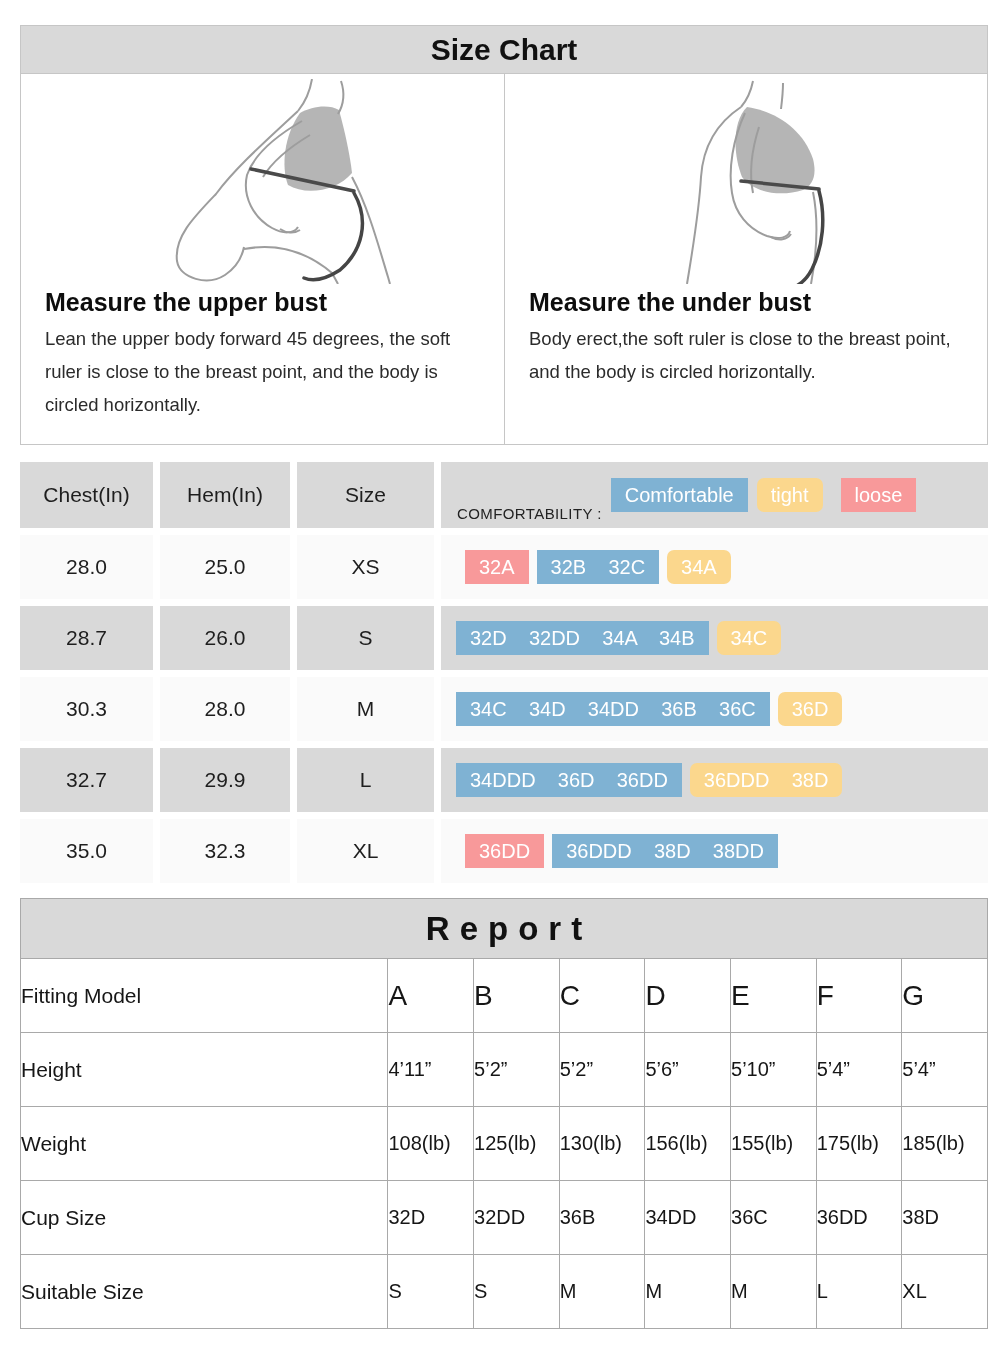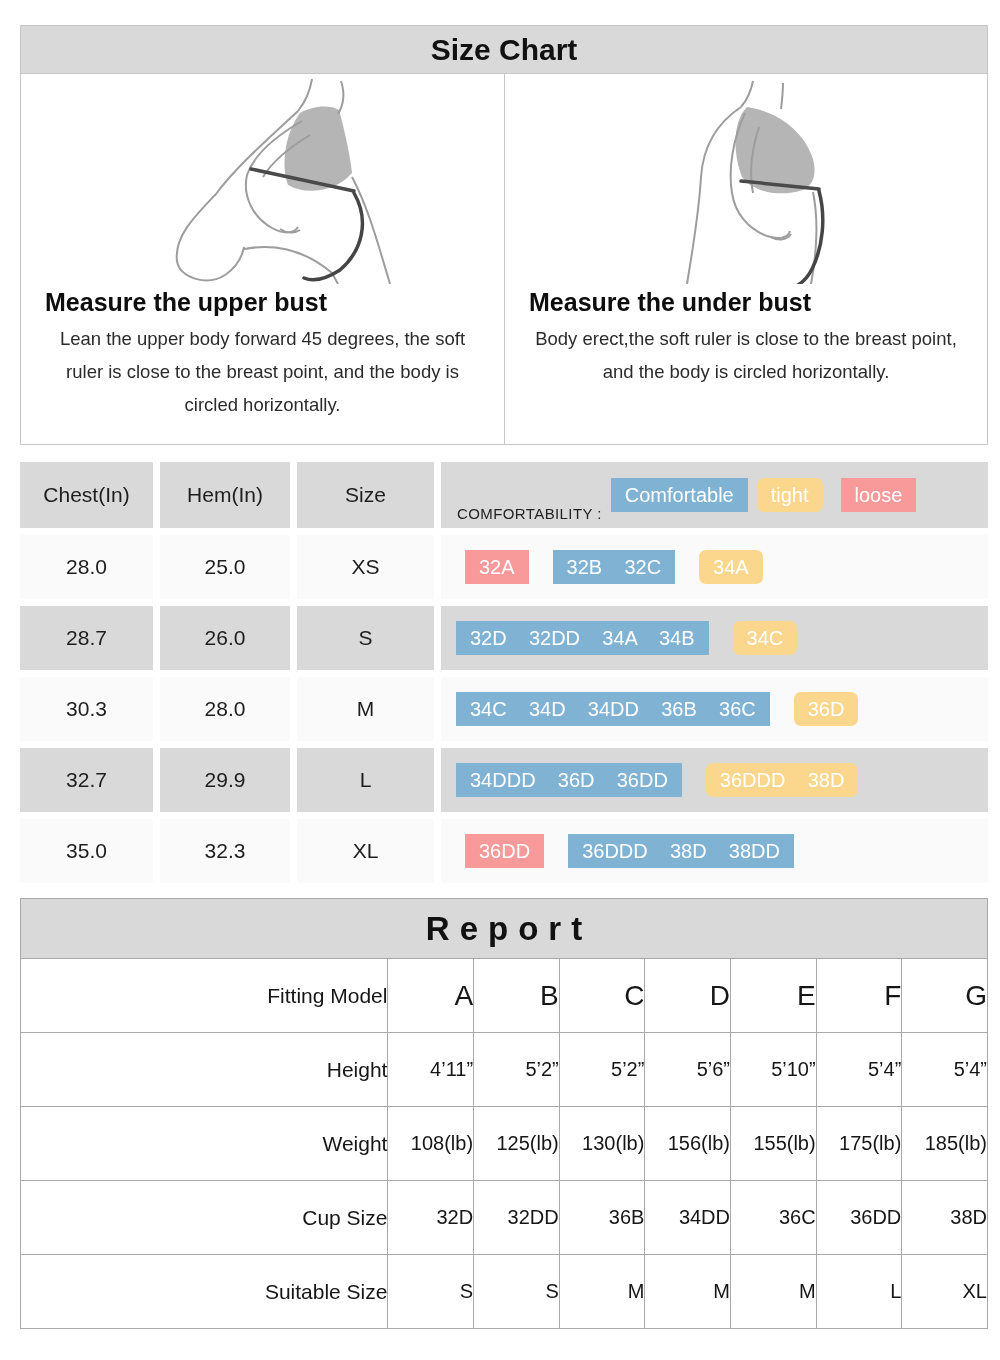--- a/index.html
+++ b/index.html
@@ -17,53 +17,53 @@
     background:var(--header_bg,#d9d9d9); height:48px; line-height:48px;
     text-align:center; font-size:30px; font-weight:bold; color:#111;
     border-bottom:1px solid #c6c6c6;
   }
   .panels { display:flex; height:370px; background:#fff; }
   .panel { flex:1 1 50%; overflow:hidden; }
   .panel + .panel { border-left:1px solid #c6c6c6; }
   .figure-box { height:210px; display:flex; align-items:flex-end; justify-content:center; }
   .figure-box svg { display:block; }
   .panel-heading { font-size:25px; font-weight:bold; color:#0d0d0d; padding:4px 24px 6px 24px; }
-  .panel-text { font-size:18.5px; line-height:1.78; color:#2b2b2b; padding:0 24px;text-align:center; }
+  .panel-text { font-size:18.5px; line-height:1.78; color:#2b2b2b; padding:0 24px; }
 
   
   .size-grid {
     margin-top:17px; display:grid;
     grid-template-columns:133px 130px 137px 1fr;
     gap:7px;
   }
   .cell {
     background:var(--row_bg,#fafafa); display:flex; align-items:center; justify-content:center;
     height:64px; font-size:21px; color:#1e1e1e;
   }
   .size-grid .row-alt { background:var(--row_alt_bg,#d9d9d9); }
-  .comfort-cell { justify-content:flex-start; padding-left:15px; gap:24px; }
+  .comfort-cell { justify-content:flex-start; padding-left:15px; gap:8px; }
   .comfort-hdr { justify-content:flex-start; padding-left:16px; gap:9px; }
   .comfort-label { font-size:15px; letter-spacing:.4px; color:#222; white-space:pre;margin-top:36px; }
   .chip {
     color:#fff; font-size:20px; padding:5px 14px; white-space:pre; line-height:1.2;
   }
   .chip.comfortable { background:var(--comfortable,#7fb2d3); }
   .chip.tight       { background:var(--tight,#fbd78d);border-radius:7px; }
   .chip.loose       { background:var(--loose,#f8999a);margin-left:9px; }
 
   
   .report-section { margin-top:15px; }
   .report-title {
     background:var(--header_bg,#d9d9d9); border:1px solid #a9a9a9; border-bottom:none;
     height:60px; line-height:60px; text-align:center;
     font-size:33px; font-weight:bold; letter-spacing:10px; padding-left:10px; color:#111;
   }
   table.report { width:100%; border-collapse:collapse; table-layout:fixed; }
   table.report td {
-    border:1px solid #a9a9a9; height:74px; text-align:right;
+    border:1px solid #a9a9a9; height:74px; text-align:left;
     vertical-align:middle; font-size:20px; color:#161616; background:#fff;
   }
   table.report td.rlabel { font-size:21px; }
   table.report tr.model-row td { font-size:28px; }
   table.report tr.model-row td.rlabel { font-size:21px; }
   table.report col.c0 { width:38%; }
 </style>
 </head>
 <body>
 

